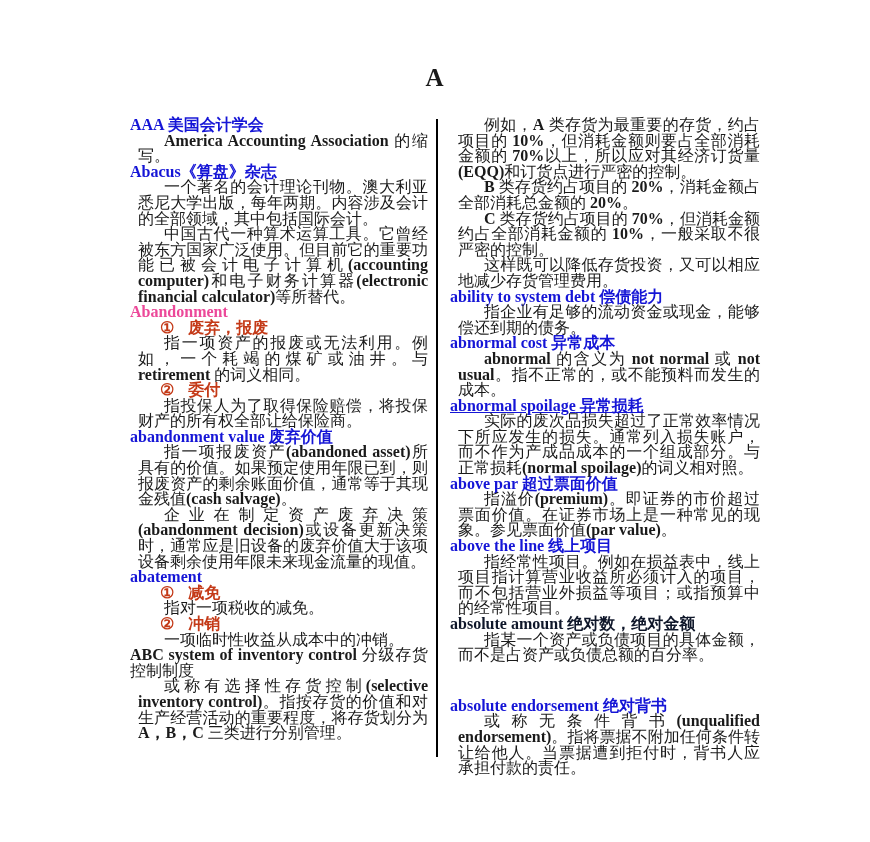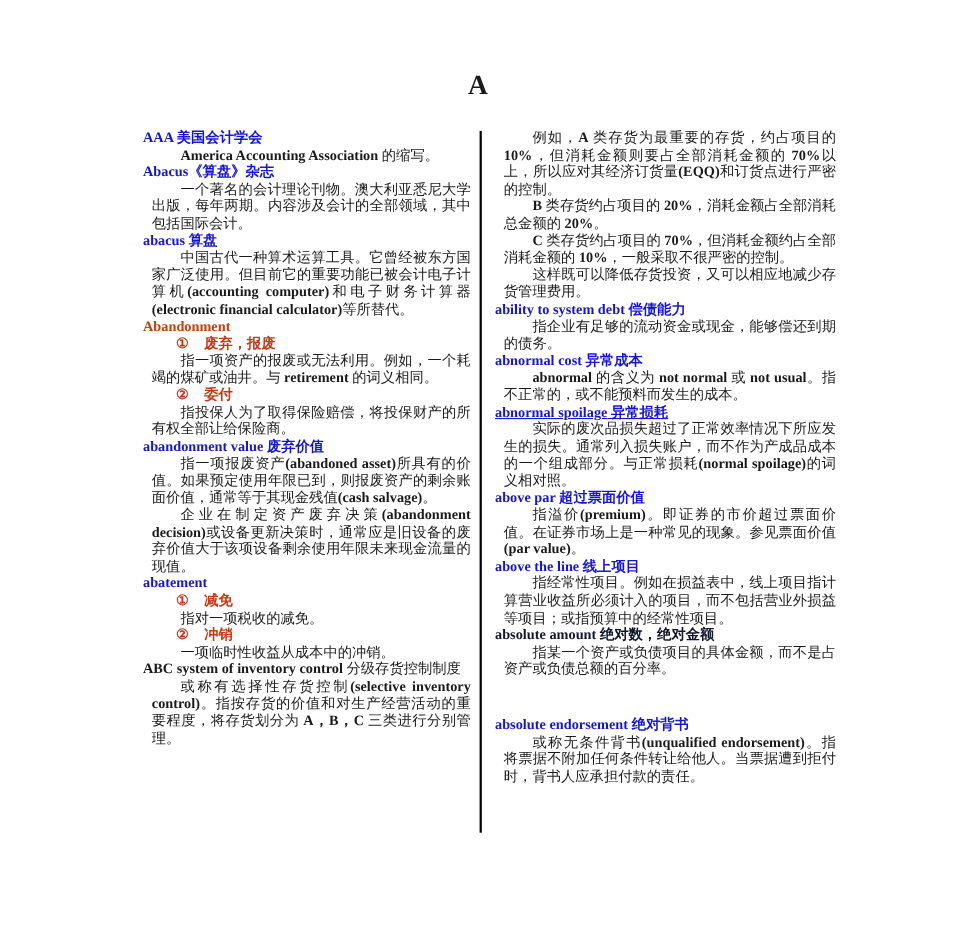--- a/index.html
+++ b/index.html
@@ -15,21 +15,21 @@
   }
   .divider{
     position:absolute;left:436px;top:119px;width:2px;height:638px;
     background:#000;
   }
   .cols{
     position:absolute;left:130px;top:117px;width:630px;
     display:flex;justify-content:space-between;
   }
   .col{
-    font-size:13px;line-height:15.6px;text-align:justify;
+    font-size:16px;line-height:15.6px;text-align:justify;
   }
   .col.left{width:298px;}
   .col.right{width:310px;}
   .headword{font-weight:bold;margin:0;}
   .headword .seg{font-weight:bold;}
   .headword .seg.plain{font-weight:normal;}
   .para{margin:0 0 0 8px;text-indent:26px;}
   .para b{font-weight:bold;}
   .sense{
     margin-left:30px;font-weight:bold;text-indent:0;
@@ -46,25 +46,24 @@
     <div class="col left">
         <div class="entry">
           <div class="headword" style="color: rgb(21, 21, 214);"><span class="seg">AAA</span><span class="seg"> 美国会计学会</span></div>
           <p class="para"><b>America Accounting Association</b> 的缩写。</p>
         </div>
         <div class="entry">
           <div class="headword" style="color: rgb(21, 21, 214);"><span class="seg">Abacus</span><span class="seg">《算盘》杂志</span></div>
           <p class="para">一个著名的会计理论刊物。澳大利亚悉尼大学出版，每年两期。内容涉及会计的全部领域，其中包括国际会计。</p>
         </div>
         <div class="entry">
-          <div class="headword" style="color: rgb(21, 21, 214);"><span class="seg">abacus</span><span class="seg"> 算盘</span></div>
           <p class="para">中国古代一种算术运算工具。它曾经被东方国家广泛使用。但目前它的重要功能已被会计电子计算机<b>(accounting computer)</b>和电子财务计算器<b>(electronic financial calculator)</b>等所替代。</p>
         </div>
         <div class="entry">
-          <div class="headword" style="color: #c2410c;"><span class="seg">Abandonment</span></div>
+          <div class="headword" style="color: #ec4899;"><span class="seg">Abandonment</span></div>
           <div class="sense" style="color: rgb(196, 58, 24);">
             <span class="sense-num">①</span>
             <span class="sense-term">废弃，报废</span>
           </div>
           <p class="para">指一项资产的报废或无法利用。例如，一个耗竭的煤矿或油井。与 <b>retirement</b> 的词义相同。</p>
           <div class="sense" style="color: rgb(196, 58, 24);">
             <span class="sense-num">②</span>
             <span class="sense-term">委付</span>
           </div>
           <p class="para">指投保人为了取得保险赔偿，将投保财产的所有权全部让给保险商。</p>

